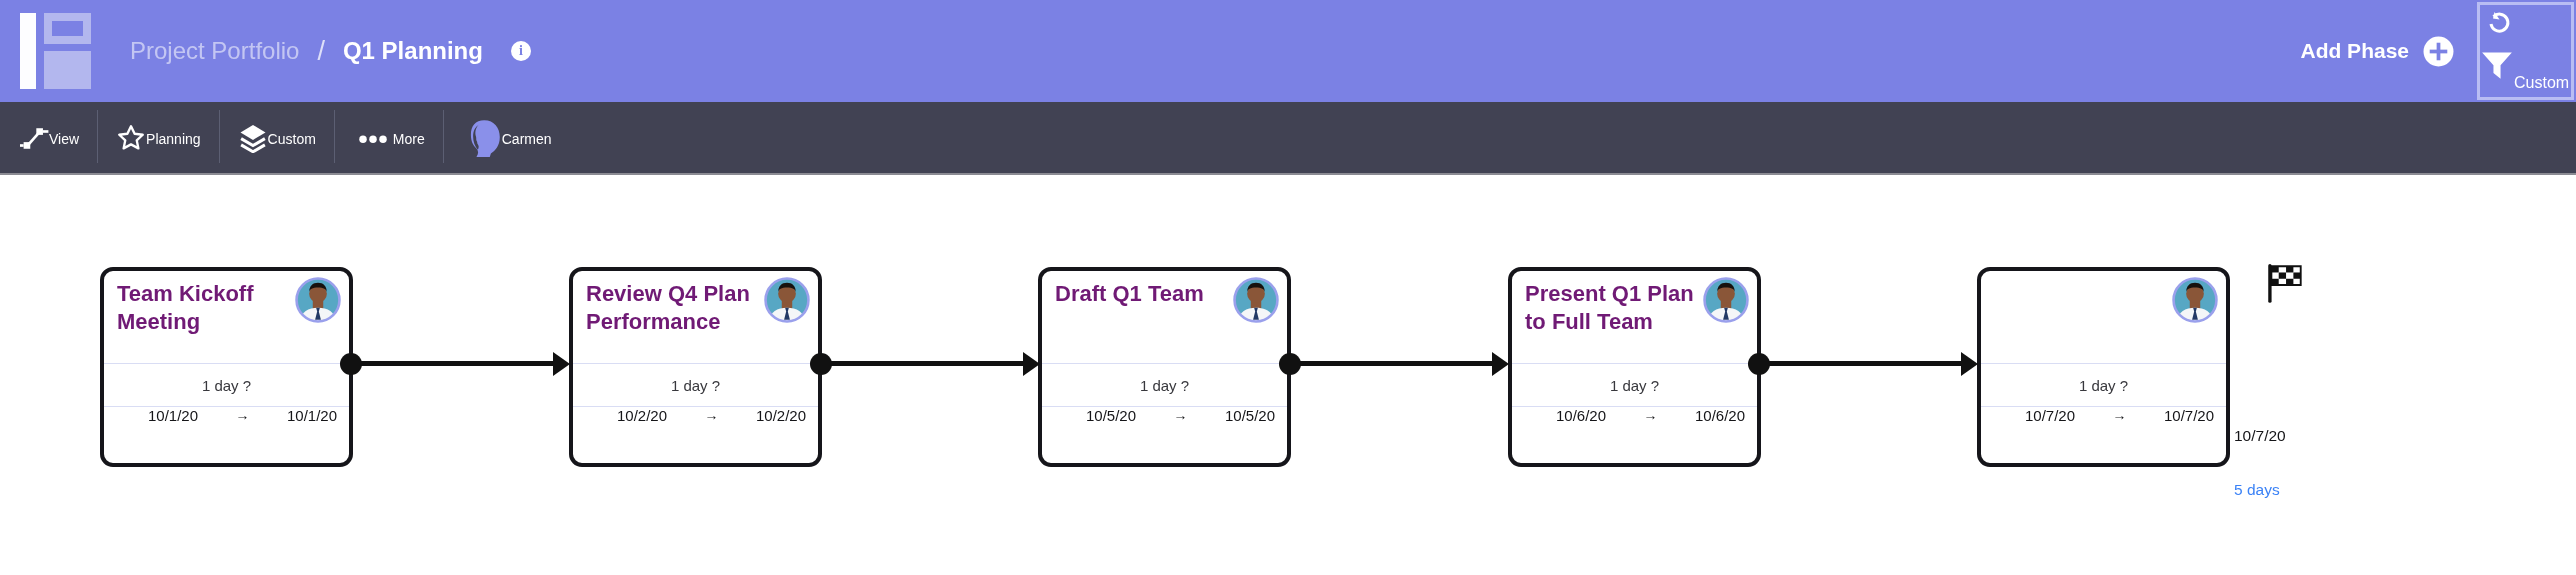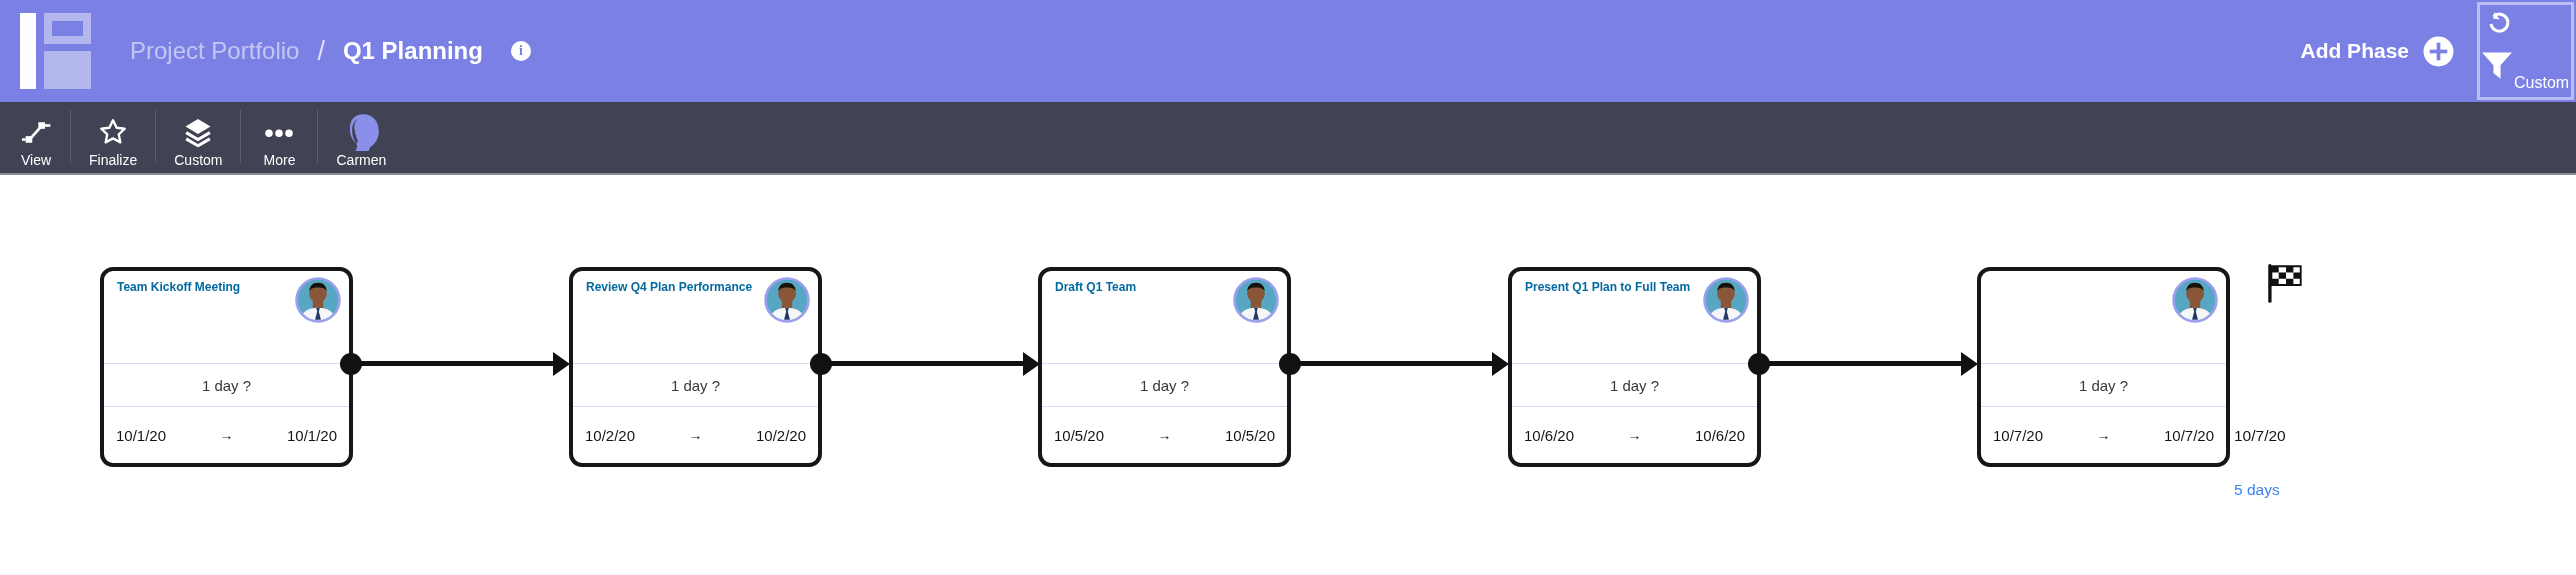--- a/index.html
+++ b/index.html
@@ -29,45 +29,45 @@
                 border:3px solid #b9bdf3; display:flex; flex-direction:row; align-items:center; }
   .custom-undo { position:absolute; left:7px; top:6px; }
   .custom-funnel { margin-top:30px; }
   .custom-label { margin-top:auto; margin-bottom:5px; font-size:16px; color:#fff; }
 
   
   .toolbar { position:absolute; left:0; top:102px; width:2576px; height:73px;
              background:#414253; border-bottom:2px solid #8b8b93;
              display:flex; align-items:stretch; }
   .tb-left { display:flex; align-items:stretch; padding-left:6px; }
-  .tb-item { display:flex; flex-direction:column; align-items:center; justify-content:flex-end;
+  .tb-item { display:flex; flex-direction:row; align-items:center; justify-content:flex-end;
              padding:6px 14px 5px; min-width:60px; cursor:pointer; }
   .tb-item .tb-icon { height:36px; display:flex; align-items:center; justify-content:center; }
   .tb-label { font-size:14px; color:#fff; margin-top:2px; }
   .tb-div { width:1px; background:#5c5f73; margin:8px 4px 10px; }
   .tb-title { position:absolute; left:1320px; top:102px; height:71px; transform:translateX(-50%);
               display:flex; align-items:center; font-size:21px; font-weight:700; color:#fff; }
   .tb-right { position:absolute; right:0; top:102px; height:71px; display:flex; align-items:stretch; }
   .tb-muted .tb-label { color:#666b85; }
   .tb-dep { display:flex; align-items:flex-end; padding:0 0 7px 6px; width:36px; overflow:hidden; }
   .tb-dep span { font-size:14px; font-weight:700; color:#fff; white-space:nowrap; }
 
   
   .canvas { position:absolute; left:0; top:177px; width:2576px; height:398px; background:#fff; }
   .card { position:absolute; top:90px; width:253px; height:200px; background:#fff;
           border:4px solid #15151a; border-radius:13px; }
   .card-top { position:relative; height:92px; }
-  .card-title { padding:9px 60px 0 13px; font-size:12px; font-weight:600;
-                color:#0369a1; line-height:1.28; }
+  .card-title { padding:9px 60px 0 13px; font-size:22px; font-weight:600;
+                color:#701a75; line-height:1.28; }
   .avatar { position:absolute; top:6px; right:8px; width:46px; height:46px; }
   .card-duration { height:44px; border-top:1px solid #d9ddf4; border-bottom:1px solid #d9ddf4;
                    display:flex; align-items:center; justify-content:center;
                    font-size:15px; color:#38383d; cursor:pointer; }
-  .card-dates { height:56px; display:flex; align-items:center; justify-content:space-between;
-                padding:0 12px; font-size:15px; color:#151518; }
+  .card-dates { height:56px; display:flex; align-items:flex-start; justify-content:space-between;
+                padding:0 12px; font-size:15px; color:#151518;margin-left:32px; }
   .date-arrow { font-size:14px; color:#151518; }
   .connector { position:absolute; top:174px; height:26px; }
   .connector .dot { position:absolute; left:-12px; top:2px; width:22px; height:22px;
                     border-radius:50%; background:#111; }
   .connector .line { position:absolute; left:8px; right:12px; top:10px; height:5px; background:#111; }
   .connector .head { position:absolute; right:-1px; top:1px; width:0; height:0;
                      border-left:17px solid #111; border-top:12px solid transparent;
                      border-bottom:12px solid transparent; }
   .end-marker { position:absolute; left:2234px; top:85px; width:110px; }
   .end-flag { position:absolute; left:30px; top:0; }
@@ -127,21 +127,21 @@
         <span class="tb-label">View</span>
       </div>
       <span class="tb-div"></span>
 
       <div class="tb-item">
         <span class="tb-icon">
           <svg width="30" height="30" viewBox="0 0 24 24">
             <path d="M12 2.6l2.9 6 6.5.8-4.8 4.5 1.3 6.4-5.9-3.2-5.9 3.2 1.3-6.4L2.6 9.4l6.5-.8z" fill="none" stroke="#fff" stroke-width="1.9" stroke-linejoin="round"></path>
           </svg>
         </span>
-        <span class="tb-label">Finalize</span>
+        <span class="tb-label">Planning</span>
       </div>
       <span class="tb-div"></span>
 
       <div class="tb-item">
         <span class="tb-icon">
           <svg width="30" height="30" viewBox="0 0 24 24">
             <path d="M12 1.5 L22 7.5 L12 13.5 L2 7.5 Z" fill="#fff"></path>
             <path d="M2.5 12.5 L12 18 L21.5 12.5" fill="none" stroke="#fff" stroke-width="2.4"></path>
             <path d="M2.5 17.5 L12 23 L21.5 17.5" fill="none" stroke="#fff" stroke-width="2.4"></path>
           </svg>

